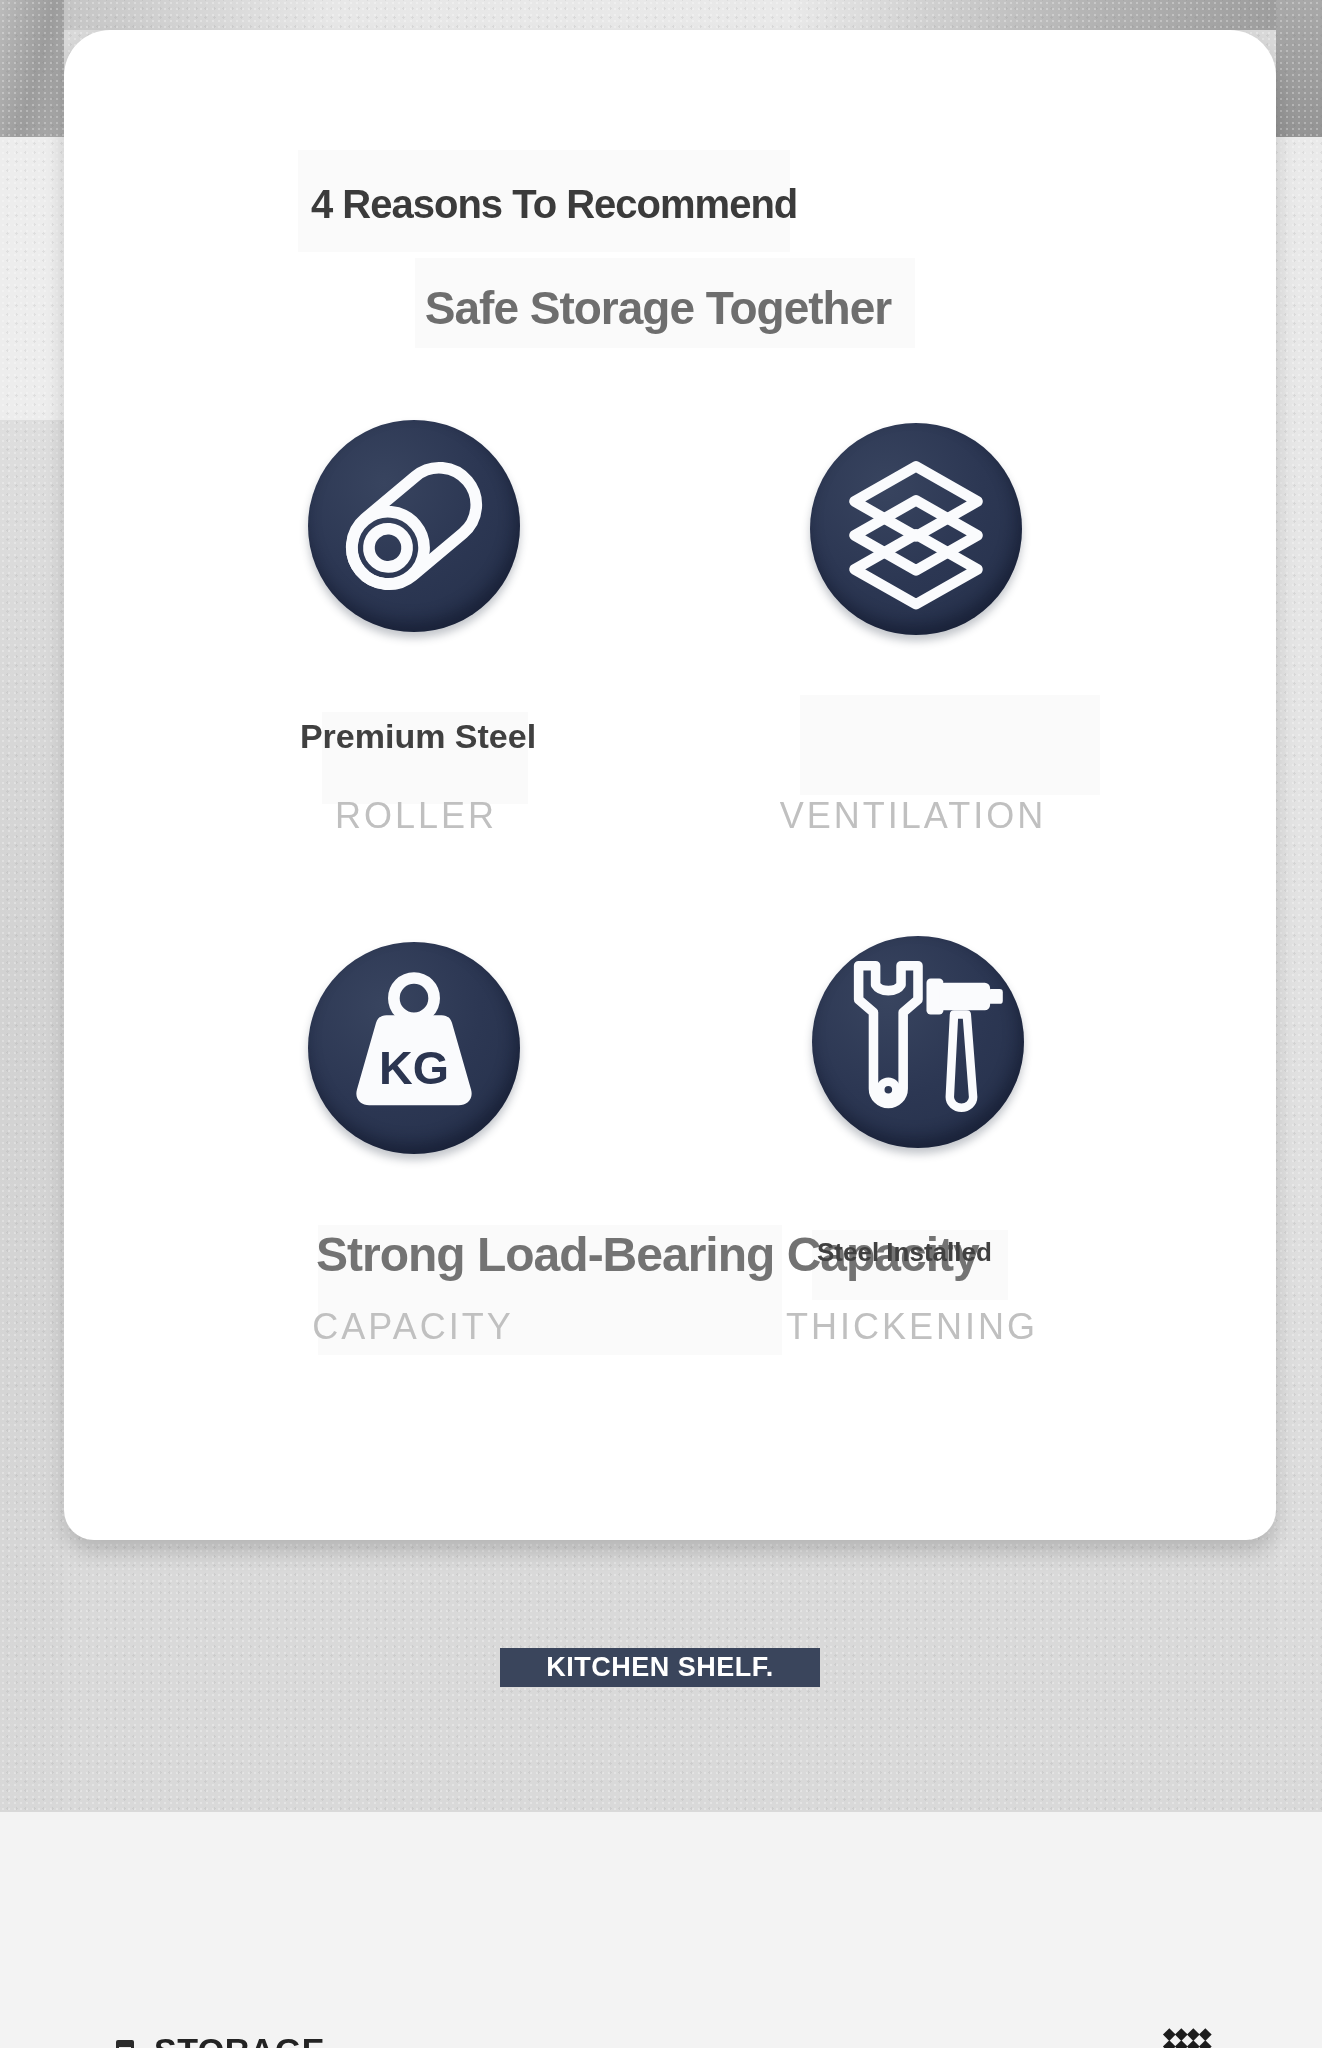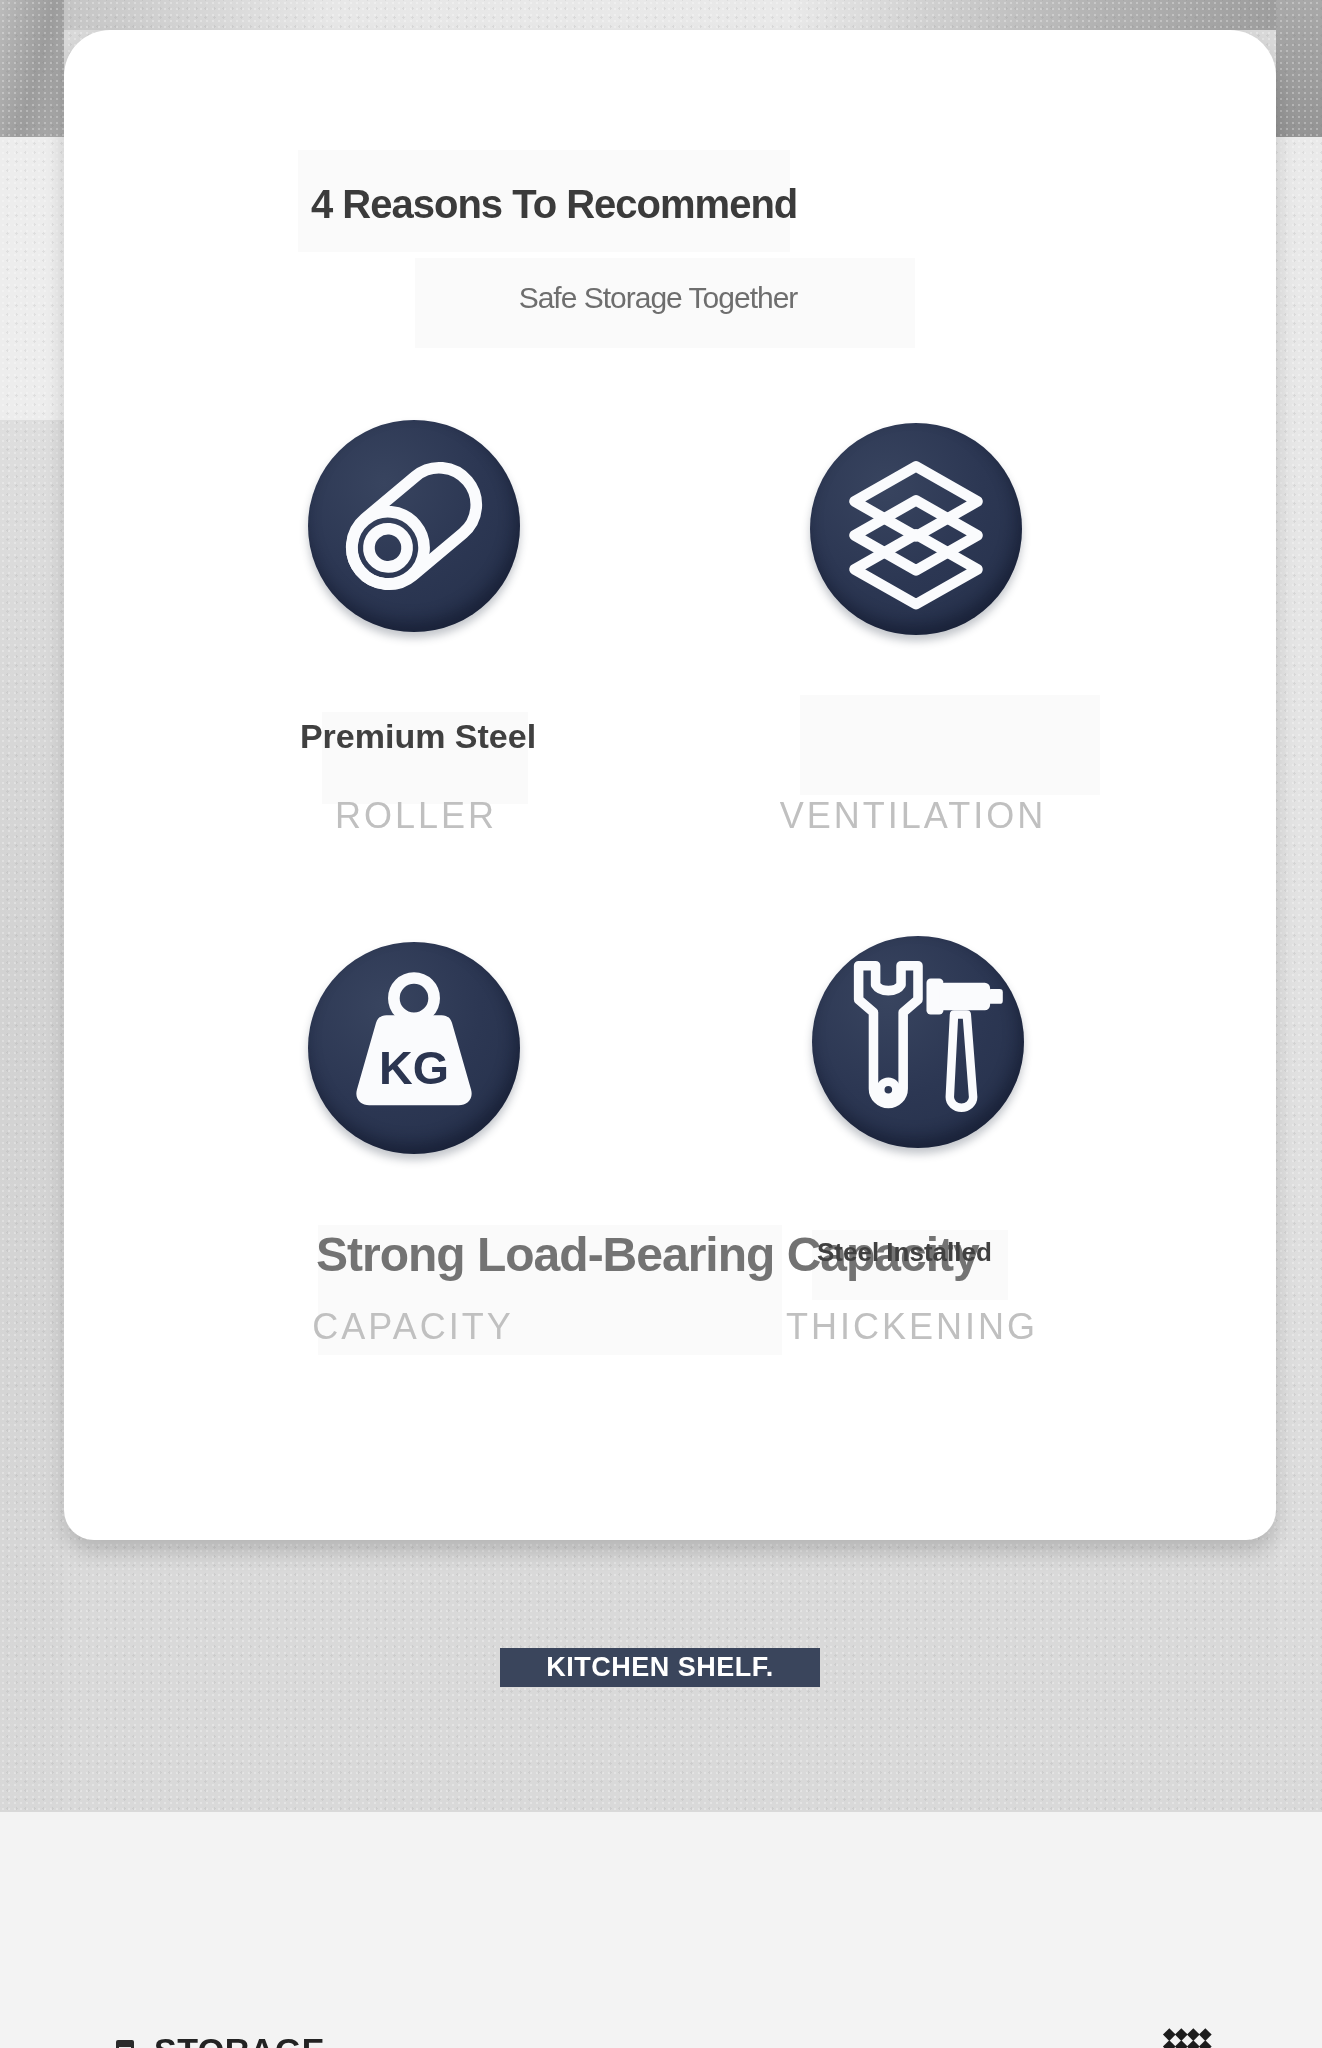--- a/index.html
+++ b/index.html
@@ -30,21 +30,21 @@
   .bg-bottom-flat{left:0;top:1812px;width:1322px;height:236px;background:#f3f3f3;z-index:2;}
 
   
   .card{position:absolute;left:64px;top:30px;width:1212px;height:1510px;background:#ffffff;
     border-radius:46px 46px 30px 30px;box-shadow:0 12px 20px rgba(0,0,0,.16);z-index:3;}
   .patch{position:absolute;background:rgba(40,40,60,.022);}
 
   .title1{position:absolute;left:247px;top:152px;font-size:40px;font-weight:bold;
     letter-spacing:-1px;color:#3b3b3b;white-space:nowrap;}
   .title2{position:absolute;left:594px;top:251px;transform:translateX(-50%);
-    font-size:30px;font-weight:normal;letter-spacing:-1px;color:#6e6e6e;white-space:nowrap;}
+    font-size:46px;font-weight:bold;letter-spacing:-1px;color:#6e6e6e;white-space:nowrap;}
 
   .circle{position:absolute;width:212px;height:212px;border-radius:50%;
     background:radial-gradient(circle at 36% 30%, #38445f 0%, #2c3753 48%, #242f49 100%);
     box-shadow:inset -4px -10px 16px rgba(8,14,30,.45), 0 6px 9px rgba(40,50,70,.28);}
   .circle svg{position:absolute;left:0;top:0;width:100%;height:100%;}
   .ic{stroke:#fafbfd;fill:none;stroke-linejoin:round;stroke-linecap:round;}
 
   .feat-label{position:absolute;transform:translateX(-50%);font-weight:bold;color:#404040;
     white-space:nowrap;line-height:1.15;}
   .feat-caption{position:absolute;transform:translateX(-50%);font-size:36px;font-weight:normal;

